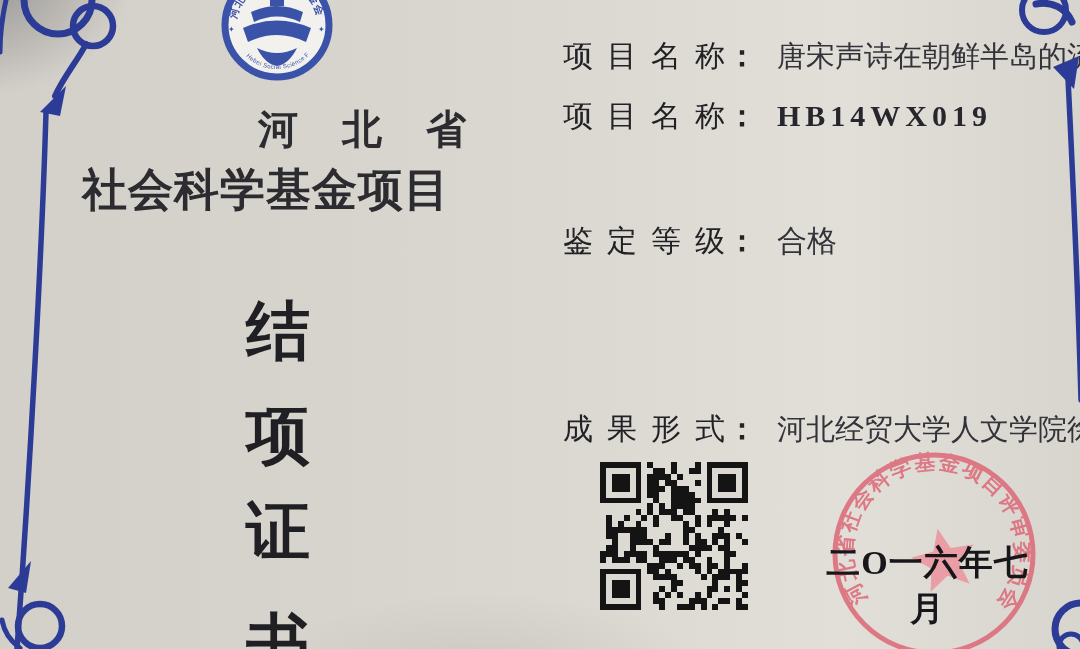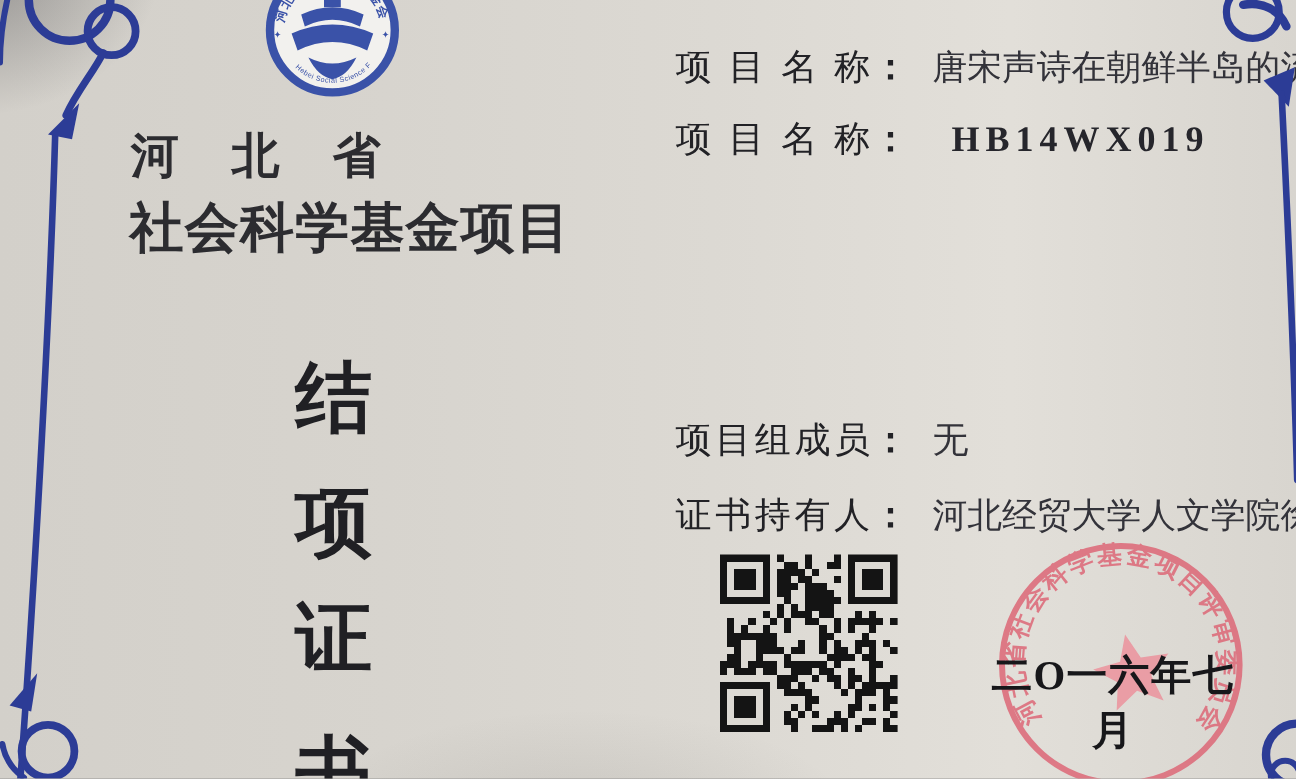--- a/index.html
+++ b/index.html
@@ -7,31 +7,31 @@
     position:relative;width:1080px;height:649px;overflow:hidden;
     font-family:"Liberation Serif","DejaVu Serif",serif;
     background:
       radial-gradient(220px 180px at -20px -30px, rgba(40,40,45,.38), rgba(40,40,45,0) 70%),
       radial-gradient(300px 120px at 45% 105%, rgba(60,58,54,.10), rgba(60,58,54,0) 75%),
       linear-gradient(90deg,#d3d0ca 0%,#d7d4ce 30%,#dcd9d3 55%,#e2dfd9 78%,#d8d5cf 100%);
     color:#26262a;
   }
   .abs{position:absolute;}
   
-  .org-line1{left:109px;top:102px;width:380px;text-align:left;
+  .org-line1{left:88px;top:102px;width:380px;text-align:right;
     font-size:40px;font-weight:bold;letter-spacing:2px;color:#2c2c30;}
-  .org-line2{left:82px;top:160px;width:420px;text-align:center;
+  .org-line2{left:82px;top:160px;width:420px;text-align:left;
     font-size:45px;font-weight:bold;letter-spacing:1px;color:#2c2c30;}
   .vtitle{left:240px;width:76px;text-align:center;font-size:64px;font-weight:600;color:#202024;}
   
   .row{left:563px;white-space:nowrap;font-size:30px;color:#222226;}
   .lbl{display:inline-block;width:162px;font-weight:normal;text-align:justify;text-align-last:justify;vertical-align:bottom;}
   .colon{font-weight:bold;margin-left:2px;}
   .val{margin-left:20px;font-weight:normal;color:#33333a;}
-  .val-code{margin-left:36px;font-weight:bold;letter-spacing:5px;color:#26262c;}
+  .val-code{margin-left:20px;font-weight:bold;letter-spacing:5px;color:#26262c;}
   
   .date{left:820px;top:540px;width:215px;text-align:center;font-size:34px;font-weight:bold;
     letter-spacing:1px;color:#17171a;z-index:6;}
   #seal{left:828px;top:446px;z-index:5;opacity:.88;}
   #qr{left:600px;top:462px;z-index:3;}
   #borders,#logo{pointer-events:none;}
   #borders{left:0;top:0;z-index:2;}
   #logo{left:207px;top:-46px;z-index:2;}
 </style>
 </head>
@@ -95,25 +95,25 @@
   <div class="abs vtitle" style="top:392px">项</div>
   <div class="abs vtitle" style="top:488px">证</div>
   <div class="abs vtitle" style="top:600px">书</div>
 
   <div class="abs row" style="top:36px">
     <span class="lbl">项目名称</span><span class="colon">：</span><span class="val" style="font-size:29px">唐宋声诗在朝鲜半岛的流播研究</span>
   </div>
   <div class="abs row" style="top:96px">
     <span class="lbl">项目名称</span><span class="colon">：</span><span class="val-code">HB14WX019</span>
   </div>
-  <div class="abs row" style="top:347px">
-    <span class="lbl">项目组成员</span><span class="colon">：</span><span class="val">无</span>
+  <div class="abs row" style="top:221px">
+    <span class="lbl">鉴定等级</span><span class="colon">：</span><span class="val">合格</span>
   </div>
   <div class="abs row" style="top:409px">
-    <span class="lbl">证书持有人</span><span class="colon">：</span><span class="val" style="font-size:29px">河北经贸大学人文学院徐利华</span>
+    <span class="lbl">成果形式</span><span class="colon">：</span><span class="val" style="font-size:29px">河北经贸大学人文学院徐利华</span>
   </div>
 
   <svg id="qr" class="abs" width="148" height="148" viewBox="0 0 25 25" shape-rendering="crispEdges">
       <rect x="8" y="0" width="1" height="1" fill="#141414"></rect>
       <rect x="12" y="0" width="1" height="1" fill="#141414"></rect>
       <rect x="16" y="0" width="1" height="1" fill="#141414"></rect>
       <rect x="9" y="1" width="1" height="1" fill="#141414"></rect>
       <rect x="10" y="1" width="1" height="1" fill="#141414"></rect>
       <rect x="12" y="1" width="1" height="1" fill="#141414"></rect>
       <rect x="15" y="1" width="1" height="1" fill="#141414"></rect>

